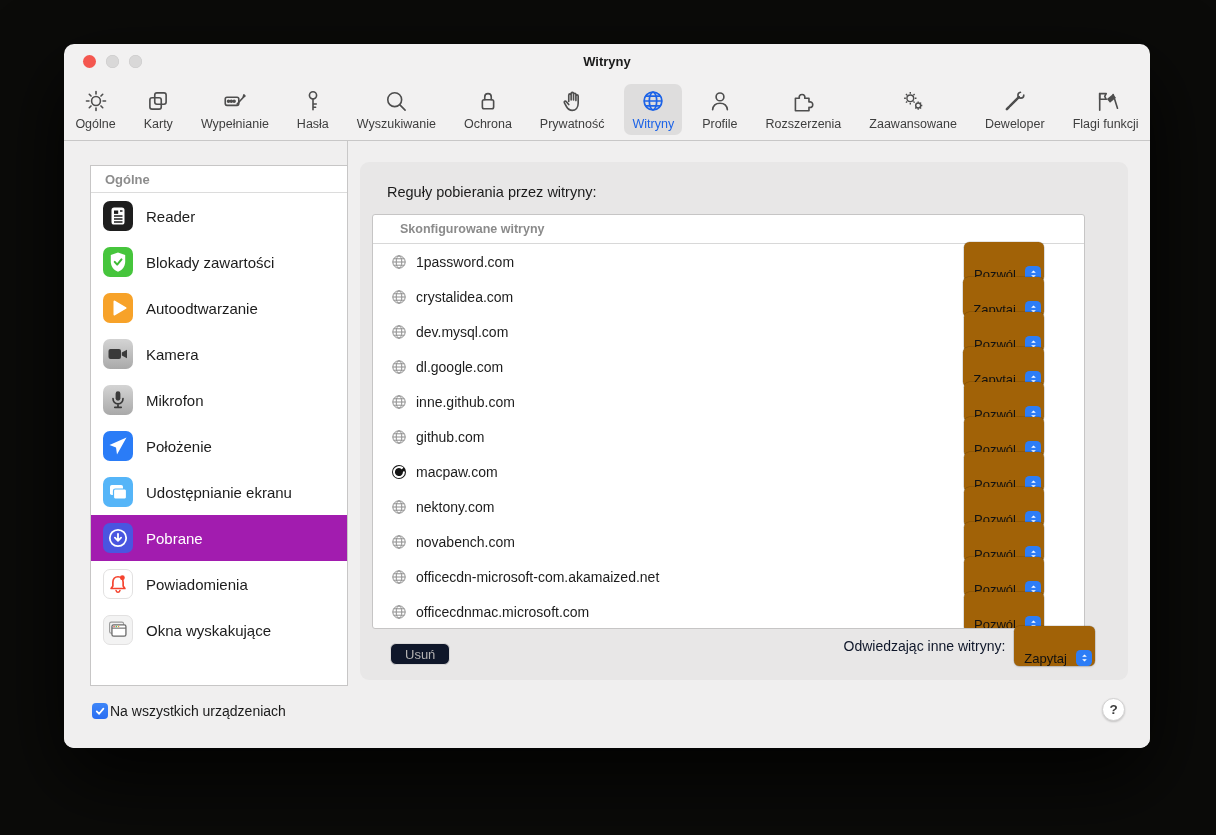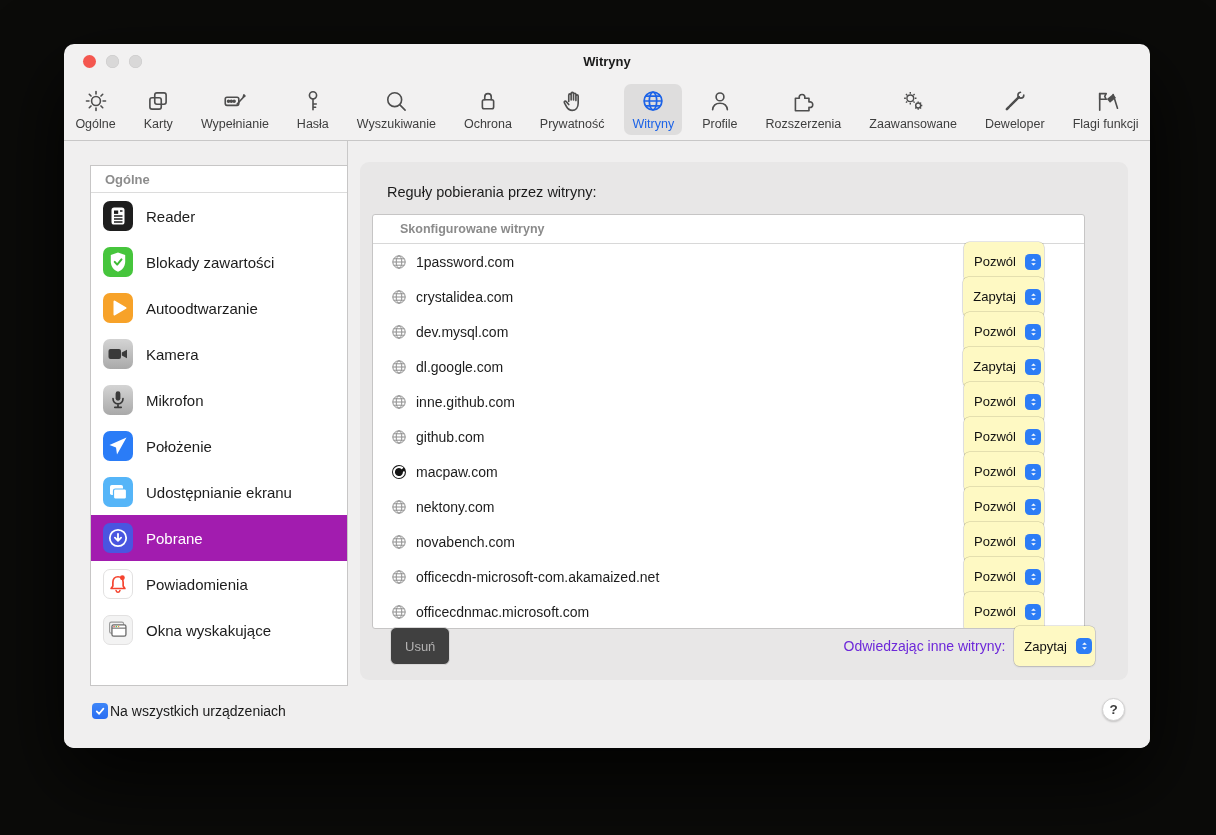--- a/index.html
+++ b/index.html
@@ -49,29 +49,29 @@
   .pane{position:absolute;left:296px;top:21px;width:768px;height:518px;background:#E8E7E7;border-radius:9px}
   .pane-title{position:absolute;left:27px;top:22px;font-size:14.5px;color:#1b1b1b}
   .table{position:absolute;left:12px;top:52px;width:713px;height:415px;background:#fff;
     border:1px solid #C6C5C5;border-radius:3px;box-sizing:border-box;overflow:hidden}
   .t-header{height:28px;line-height:28px;padding-left:27px;font-size:12.5px;font-weight:600;color:#8B8B8B;border-bottom:1px solid #D8D8D8}
   .t-row{height:35px;display:flex;align-items:center;padding-left:18px}
   .fav{width:16px;height:16px;margin-right:9px;flex:0 0 auto}
   .fav svg{width:16px;height:16px;display:block}
   .site{font-size:14px;color:#1d1d1d}
   .t-row .select{margin-left:auto;margin-right:40px}
-  .select{height:40px;background:#fef9c3;border-radius:5.5px;display:inline-flex;align-items:center;padding-left:10px;
+  .select{height:40px;background:#a16207;border-radius:5.5px;display:inline-flex;align-items:flex-end;padding-left:10px;
     box-shadow:0 0 0 .5px rgba(0,0,0,.2),0 1px 2px rgba(0,0,0,.12);cursor:default}
   .sel-text{font-size:13px;color:#111;padding-right:9px}
   .sel-cap{width:16px;height:16px;border-radius:4.5px;background:#2D7DF6;margin-right:3px;display:flex;align-items:center;justify-content:center}
   .sel-cap svg{width:11px;height:12px;display:block}
-  .usun{position:absolute;left:30px;bottom:15px;height:38px;padding:0 14px;background:#404040;border:1px solid #D9D8D8;
+  .usun{position:absolute;left:30px;bottom:15px;height:22px;padding:0 14px;background:#0f172a;border:1px solid #D9D8D8;
     border-radius:6px;font-size:13px;color:#B3B2B2;display:inline-flex;align-items:center;box-sizing:border-box}
   .other{position:absolute;right:33px;bottom:14px;display:flex;align-items:center;gap:9px}
-  .other-label{font-size:14px;color:#6d28d9}
+  .other-label{font-size:14px;color:#0f172a}
   
   .footer-check{position:absolute;left:28px;top:562px;display:flex;gap:2px;align-items:center}
   .checkbox{width:16px;height:16px;border-radius:4px;background:linear-gradient(#3E86F8,#2A6EF2);display:flex;align-items:center;justify-content:center}
   .checkbox svg{width:12px;height:12px;display:block}
   .check-label{font-size:14px;color:#1a1a1a}
   .help{position:absolute;left:1038px;top:557px;width:23px;height:23px;border-radius:50%;background:#fff;
     border:.5px solid #D2D1D1;box-shadow:0 1px 2px rgba(0,0,0,.18);display:flex;align-items:center;justify-content:center;
     font-size:13.5px;font-weight:600;color:#3c3c3c;box-sizing:border-box}
 </style>
 </head>

